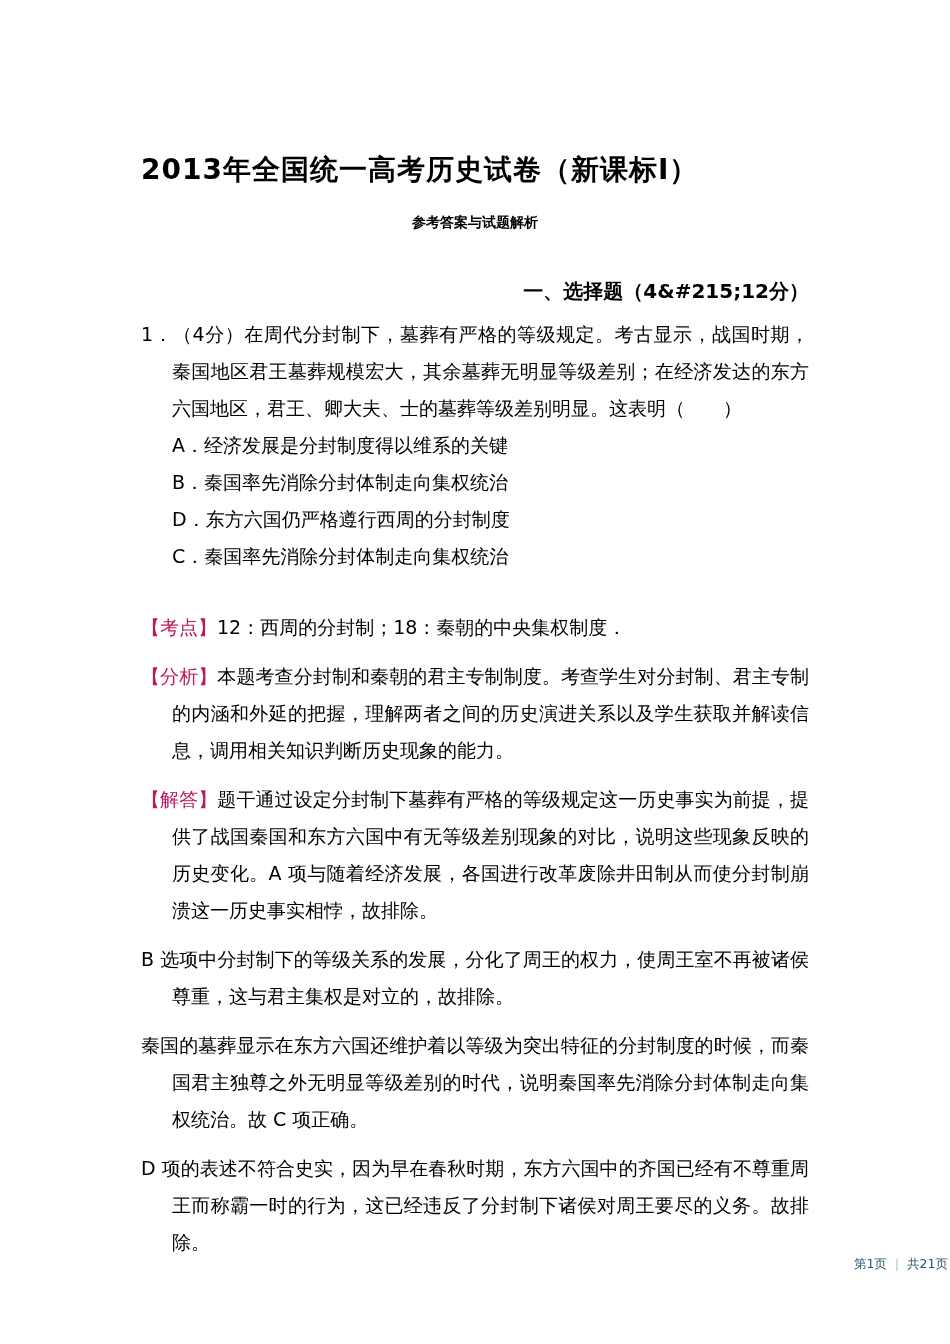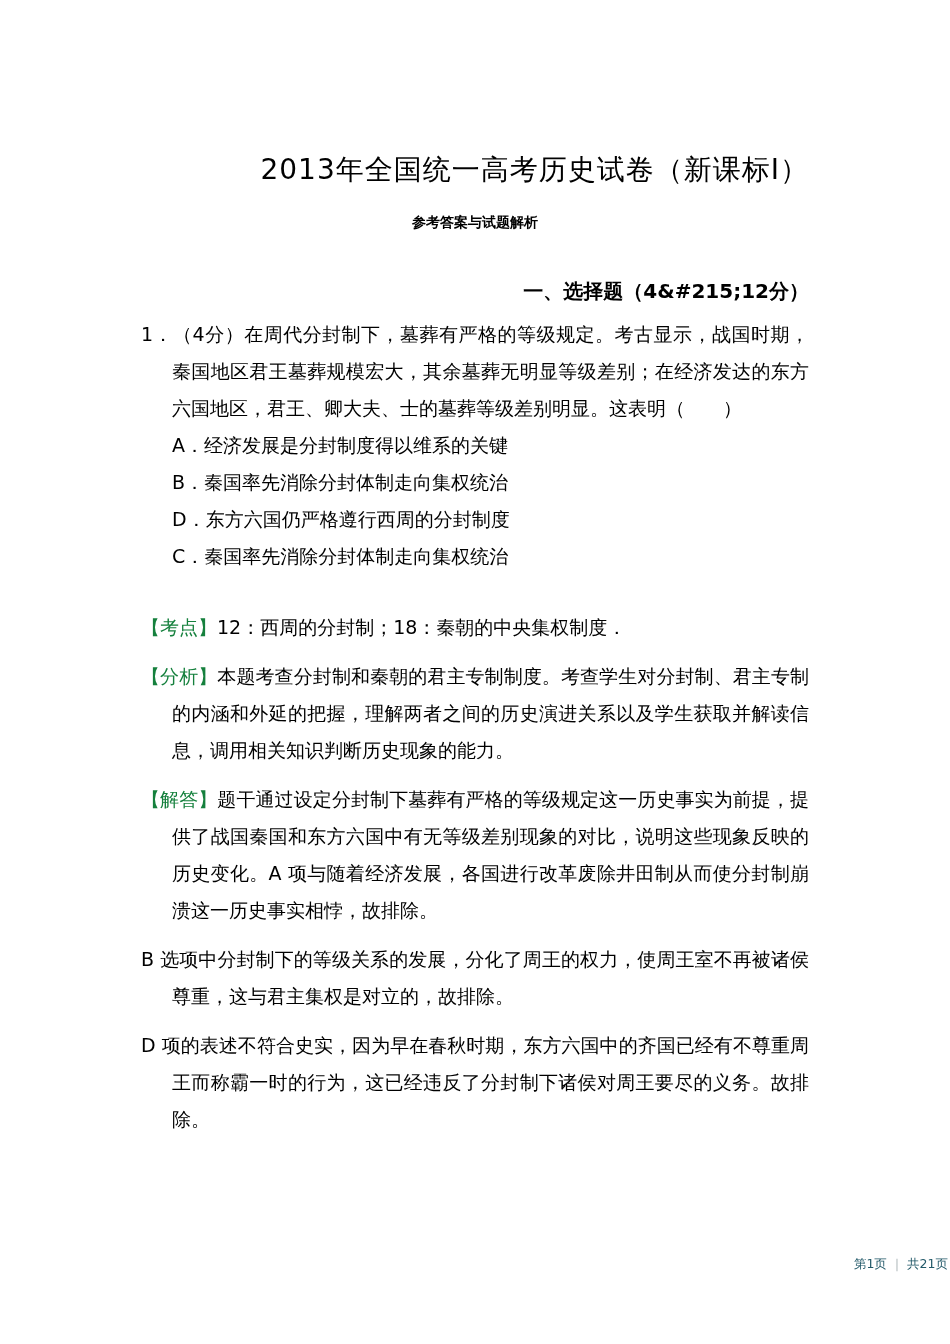--- a/index.html
+++ b/index.html
@@ -20,22 +20,22 @@
     width: 950px;
     height: 1344px;
   }
   .content {
     width: 668px;
     margin: 0 auto;
     padding-top: 150px;
   }
   .title {
     font-size: 28px;
-    font-weight: normal;
-    text-align: right;
+    font-weight: bold;
+    text-align: left;
     line-height: 40px;
     margin: 0 0 22px 0;
     letter-spacing: 1px;
   }
   .subtitle {
     font-size: 14px;
     font-weight: bold;
     text-align: center;
     line-height: 20px;
     margin: 8px 0 46px 0;
@@ -61,21 +61,21 @@
     margin-top: 12px;
   }
   
   .indent {
     padding-left: 31px;
   }
   .gap-before {
     margin-top: 34px;
   }
   .label {
-    color: #15803d;
+    color: #be185d;
   }
   .footer {
     position: absolute;
     left: 0;
     right: 2px;
     bottom: 72px;
     text-align: right;
     font-size: 12.5px;
     line-height: 16px;
     color: #215868;
@@ -106,20 +106,21 @@
     <p class="para indent">C．秦国率先消除分封体制走向集权统治</p>
 
     <p class="para hang gap-before"><span class="label">【考点】</span><span>12：西周的分封制；18：秦朝的中央集权制度．</span></p>
 
     <p class="para hang"><span class="label">【分析】</span><span>本题考查分封制和秦朝的君主专制制度。考查学生对分封制、君主专制的内涵和外延的把握，理解两者之间的历史演进关系以及学生获取并解读信息，调用相关知识判断历史现象的能力。</span></p>
 
     <p class="para hang"><span class="label">【解答】</span><span>题干通过设定分封制下墓葬有严格的等级规定这一历史事实为前提，提供了战国秦国和东方六国中有无等级差别现象的对比，说明这些现象反映的历史变化。A 项与随着经济发展，各国进行改革废除井田制从而使分封制崩溃这一历史事实相悖，故排除。</span></p>
 
     <p class="para hang">B 选项中分封制下的等级关系的发展，分化了周王的权力，使周王室不再被诸侯尊重，这与君主集权是对立的，故排除。</p>
 
+    <p class="para hang">秦国的墓葬显示在东方六国还维护着以等级为突出特征的分封制度的时候，而秦国君主独尊之外无明显等级差别的时代，说明秦国率先消除分封体制走向集权统治。故 C 项正确。</p>
 
     <p class="para hang">D 项的表述不符合史实，因为早在春秋时期，东方六国中的齐国已经有不尊重周王而称霸一时的行为，这已经违反了分封制下诸侯对周王要尽的义务。故排除。</p>
 
   </div>
 
   <div class="footer">
     <span>第1页</span><span class="sep">｜</span><span>共21页</span>
   </div>
 </div>
 

